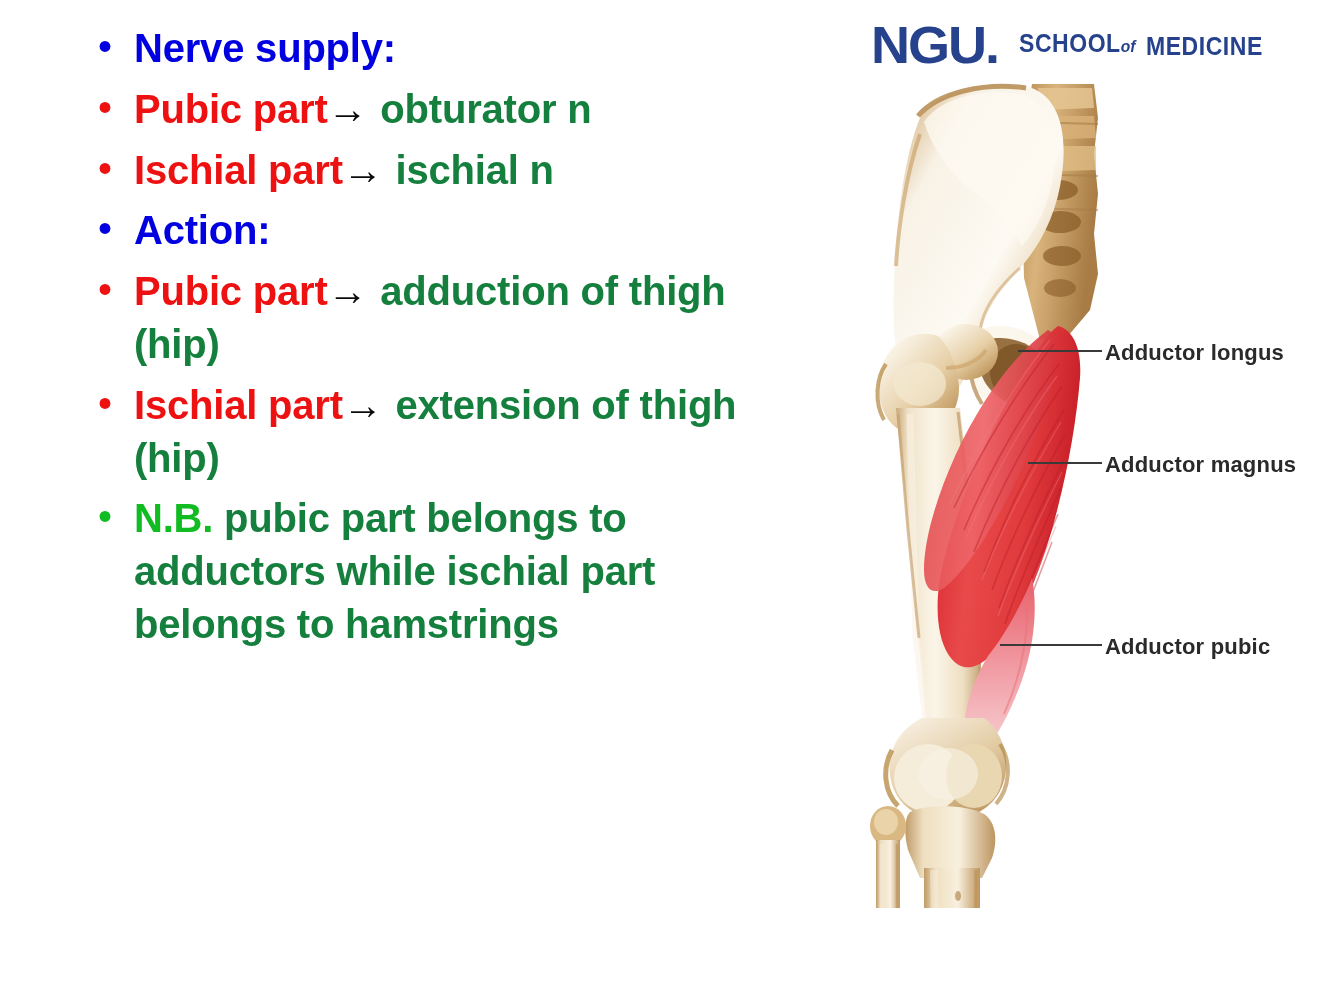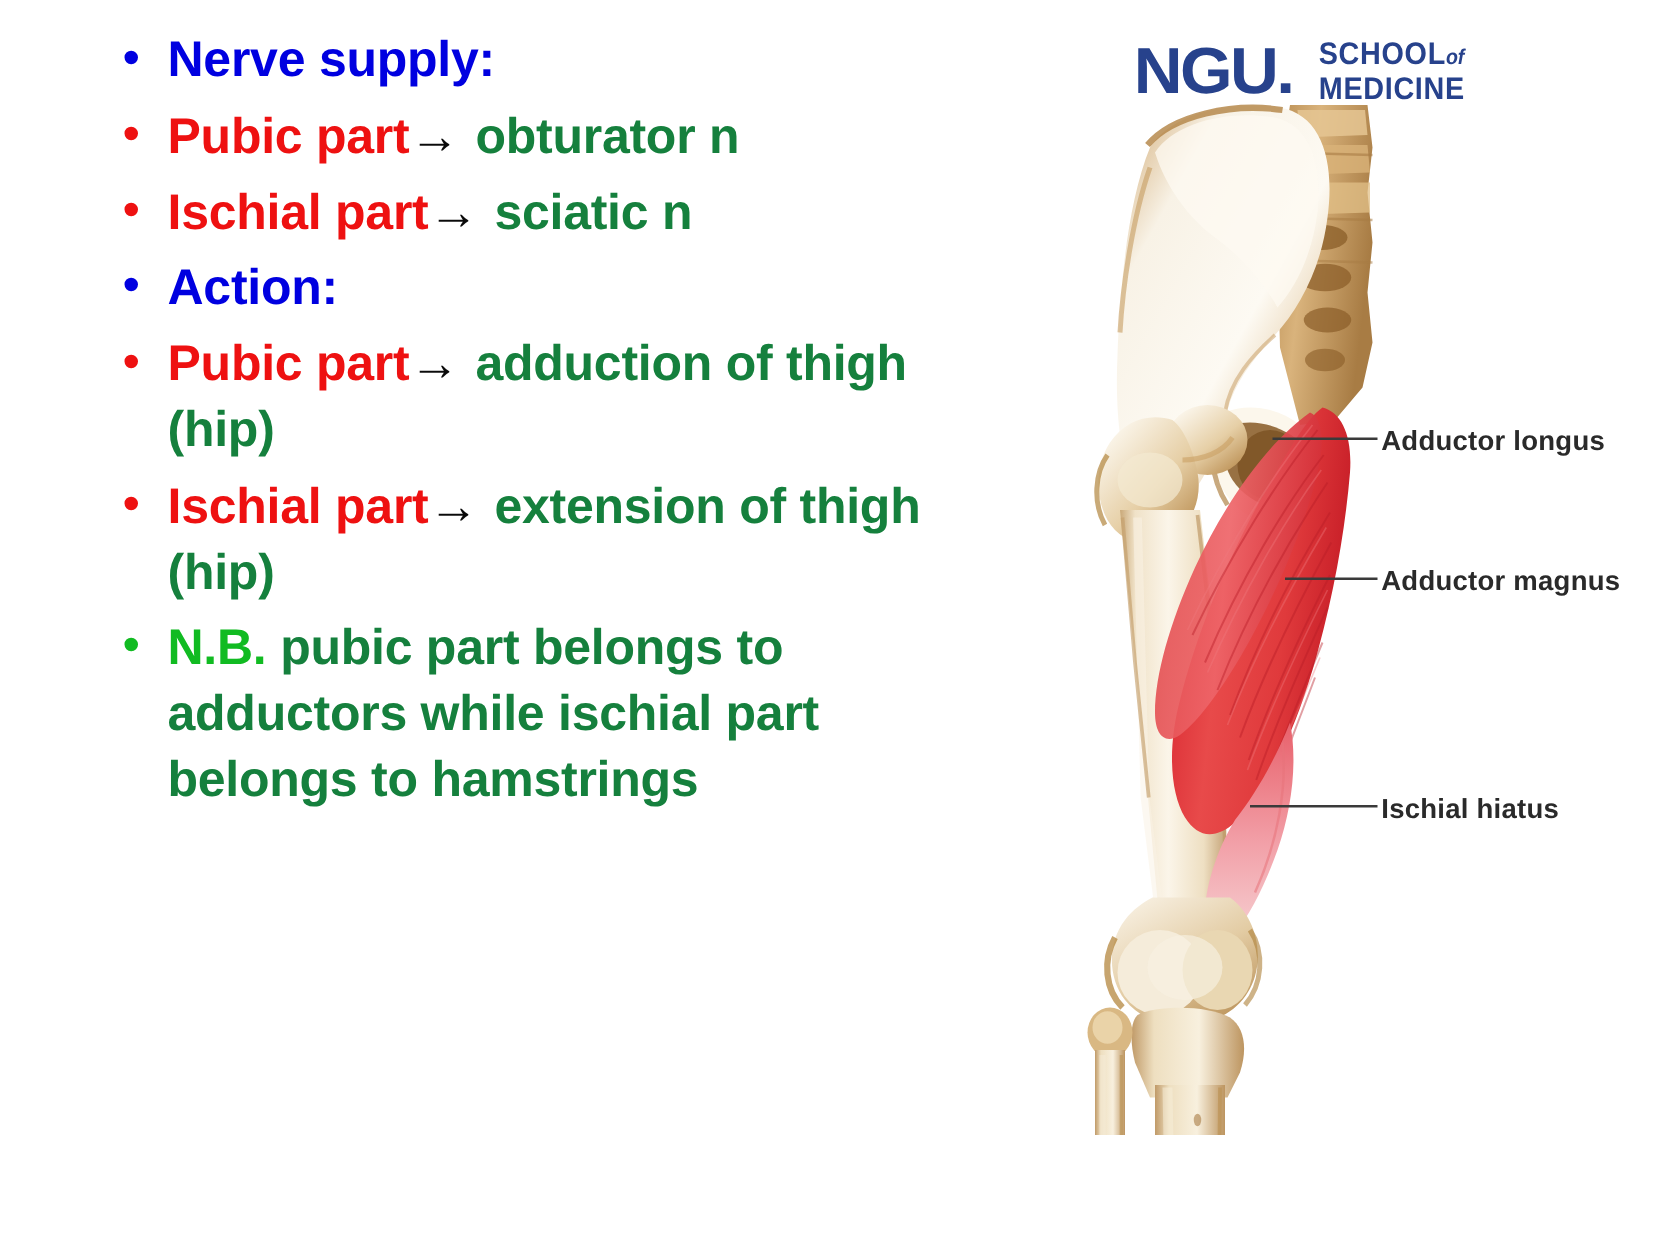--- a/index.html
+++ b/index.html
@@ -77,45 +77,42 @@
   #anatomy-svg {
     position: absolute;
     left: 0; top: 0;
     width: 472px;
     height: 830px;
   }
 
   
   #ngu-logo {
     position: absolute;
-    left: 907px;
+    left: 871px;
     top: 10px;
     width: 390px;
     height: 70px;
     display: flex;
     align-items: center;
-    margin-top: 12px;
   }
   #logo-ngu {
     font-family: "Liberation Sans", sans-serif;
     font-weight: bold;
     font-size: 52px;
     color: #27428c;
     letter-spacing: -2px;
     line-height: 54px;
     transform: scaleX(1.04);
     transform-origin: left center;
   }
   #logo-right {
     margin-left: 26px;
     display: flex;
-    flex-direction: column;
     justify-content: center;
     line-height: 1;
-    align-items: flex-end;
   }
   .logo-line {
     font-family: "Liberation Sans", sans-serif;
     font-weight: bold;
     font-size: 25px;
     color: #27428c;
     letter-spacing: 0.6px;
     transform: scaleX(0.92);
     transform-origin: left center;
     white-space: nowrap;
@@ -163,21 +160,21 @@
       <div class="bullet-text"><span class="seg-blue">Nerve supply:</span></div>
     </div>
 
     <div class="bullet-row">
       <span class="bullet-marker seg-red">•</span>
       <div class="bullet-text"><span class="seg-red">Pubic part</span><span class="arrow-glyph">→</span><span class="seg-black"> obturator n</span></div>
     </div>
 
     <div class="bullet-row">
       <span class="bullet-marker seg-red">•</span>
-      <div class="bullet-text"><span class="seg-red">Ischial part</span><span class="arrow-glyph">→</span><span class="seg-black"> sciatic n</span></div>
+      <div class="bullet-text"><span class="seg-red">Ischial part</span><span class="arrow-glyph">→</span><span class="seg-black"> ischial n</span></div>
     </div>
 
     <div class="bullet-row">
       <span class="bullet-marker seg-blue">•</span>
       <div class="bullet-text"><span class="seg-blue">Action:</span></div>
     </div>
 
     <div class="bullet-row">
       <span class="bullet-marker seg-red">•</span>
       <div class="bullet-text"><span class="seg-red">Pubic part</span><span class="arrow-glyph">→</span><span class="seg-black"> adduction of thigh (hip)</span></div>
@@ -396,15 +393,15 @@
     </svg>
   </div>
 
   <div class="leader-line" id="leader-longus"></div>
   <div class="anat-label" id="label-adductor-longus">Adductor longus</div>
 
   <div class="leader-line" id="leader-magnus"></div>
   <div class="anat-label" id="label-adductor-magnus">Adductor magnus</div>
 
   <div class="leader-line" id="leader-hiatus"></div>
-  <div class="anat-label" id="label-adductor-hiatus">Ischial hiatus</div>
+  <div class="anat-label" id="label-adductor-hiatus">Adductor pubic</div>
 
 </div>
 
 </body></html>

